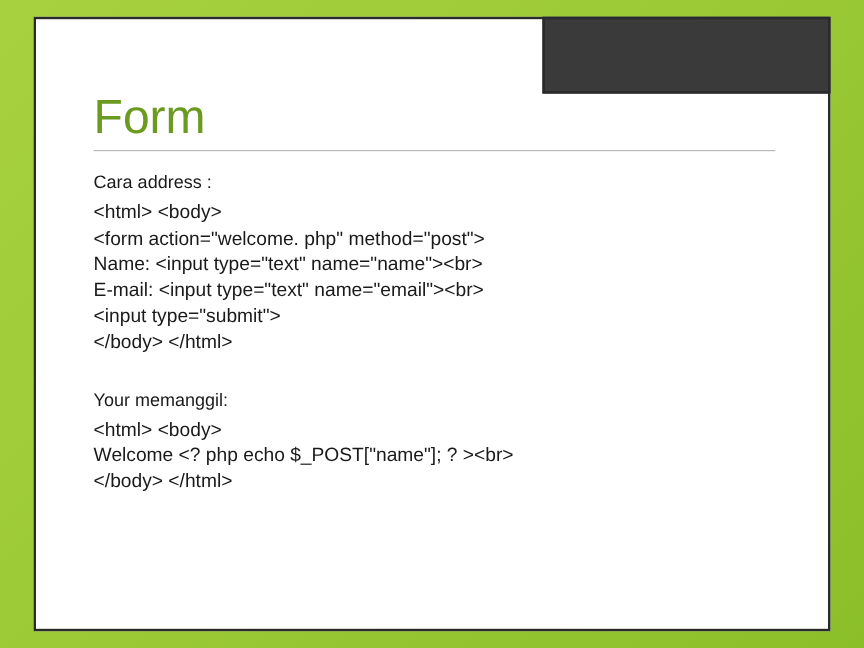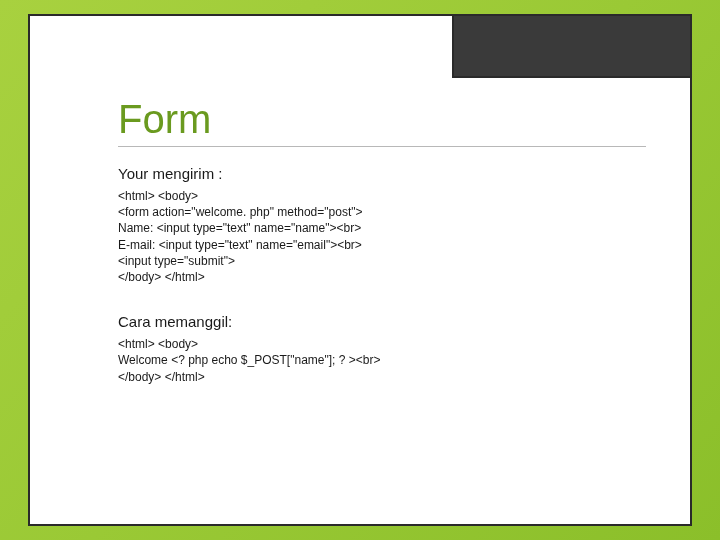--- a/index.html
+++ b/index.html
@@ -27,22 +27,21 @@
     .corner-box {
       position: absolute;
       top: -2px;
       right: -2px;
       width: 240px;
       height: 64px;
       background: #3a3a3a;
       border: 2px solid #2a2a2a;
     }
     .content {
-      padding: 81px 44px 20px 48px;
-      margin-left: 40px;
+      padding: 60px 44px 20px 48px;
     }
     .title {
       font-size: 40px;
       font-weight: normal;
       color: #6a9a1f;
       margin-bottom: 4px;
       font-family: Arial, sans-serif;
     }
     .title-underline {
       width: 100%;
@@ -50,49 +49,49 @@
       background: #b8b8b8;
       margin-bottom: 18px;
     }
     .section-label {
       font-size: 15px;
       color: #1a1a1a;
       margin-bottom: 6px;
       font-family: Arial, sans-serif;
     }
     .code-block {
-      font-size: 12px;
+      font-size: 16px;
       color: #1a1a1a;
       line-height: 1.35;
       font-family: Arial, sans-serif;
       margin-bottom: 28px;
     }
     .code-line {
       display: block;
     }
   </style>
 </head>
 <body>
 
 <div class="slide-container">
   <div class="corner-box"></div>
   <div class="content">
     <h1 class="title">Form</h1>
     <div class="title-underline"></div>
 
-    <div class="section-label">Your mengirim :</div>
+    <div class="section-label">Cara address :</div>
     <div class="code-block">
       <span class="code-line">&lt;html&gt; &lt;body&gt;</span>
       <span class="code-line">&lt;form action="welcome. php" method="post"&gt;</span>
       <span class="code-line">Name: &lt;input type="text" name="name"&gt;&lt;br&gt;</span>
       <span class="code-line">E-mail: &lt;input type="text" name="email"&gt;&lt;br&gt;</span>
       <span class="code-line">&lt;input type="submit"&gt;</span>
       <span class="code-line">&lt;/body&gt; &lt;/html&gt;</span>
     </div>
 
-    <div class="section-label">Cara memanggil:</div>
+    <div class="section-label">Your memanggil:</div>
     <div class="code-block">
       <span class="code-line">&lt;html&gt; &lt;body&gt;</span>
       <span class="code-line">Welcome &lt;? php echo $_POST["name"]; ? &gt;&lt;br&gt;</span>
       <span class="code-line">&lt;/body&gt; &lt;/html&gt;</span>
     </div>
   </div>
 </div>
 
 </body></html>

